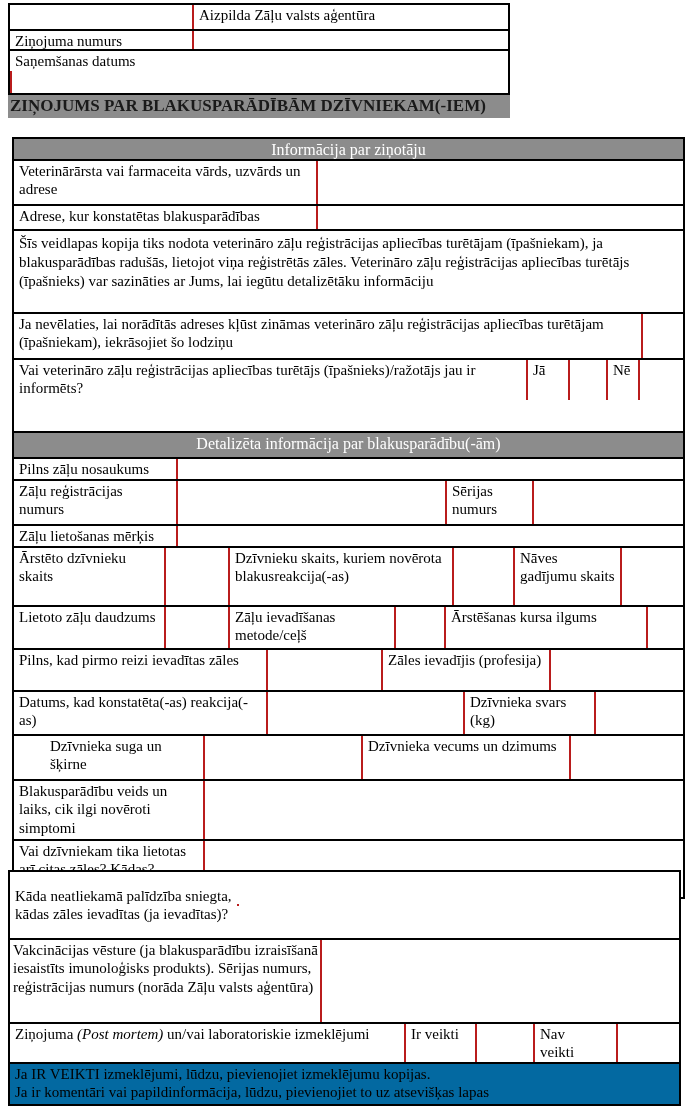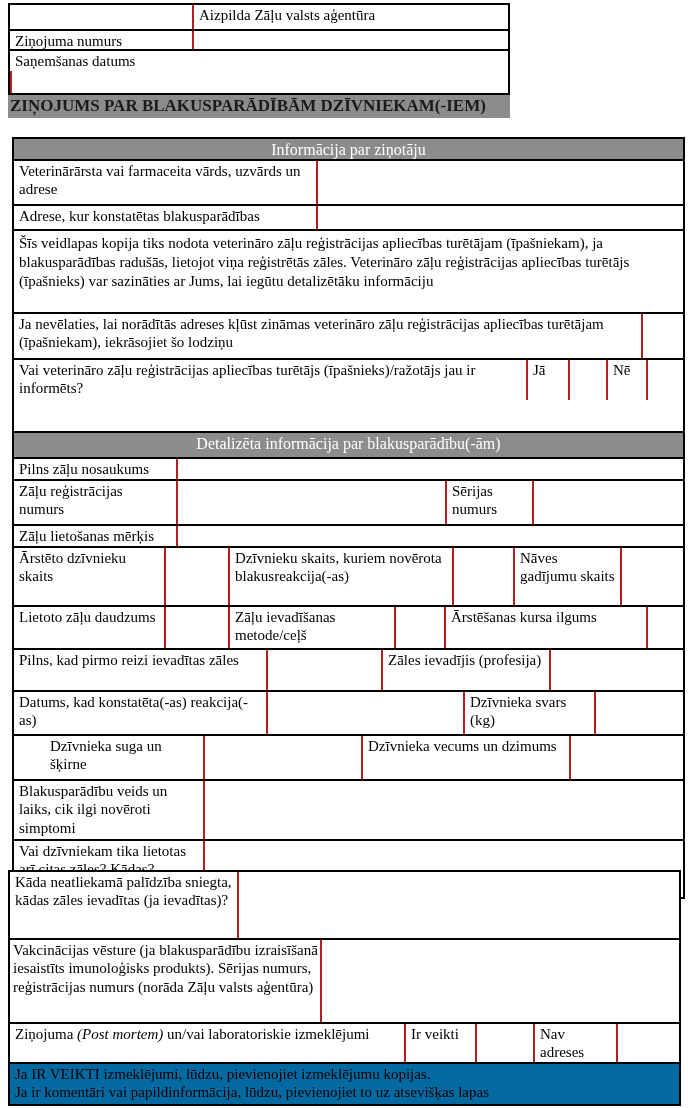--- a/index.html
+++ b/index.html
@@ -72,21 +72,21 @@
 
     <div class="row" style="height:46px;">
       <div class="cell grow">Ja nevēlaties, lai norādītās adreses kļūst zināmas veterināro zāļu reģistrācijas apliecības turētājam (īpašniekam), iekrāsojiet šo lodziņu</div>
       <div class="cell fix" style="width:42px;"></div>
     </div>
 
     <div class="row" style="height:42px;">
       <div class="cell fix" style="width:512px;">Vai veterināro zāļu reģistrācijas apliecības turētājs (īpašnieks)/ražotājs jau ir informēts?</div>
       <div class="cell fix" style="width:42px;">Jā</div>
       <div class="cell fix" style="width:38px;"></div>
-      <div class="cell fix" style="width:40px;">Nē</div>
+      <div class="cell fix" style="width:32px;">Nē</div>
       <div class="cell grow"></div>
     </div>
 
     <div class="row" style="height:26px;margin-top:31px;">
       <div class="cell grow ghdr" style="background:#8c8c8c; color:#ffffff;">Detalizēta informācija par blakusparādību(-ām)</div>
     </div>
 
     <div class="row" style="height:22px;">
       <div class="cell fix" style="width:162px;">Pilns zāļu nosaukums</div>
       <div class="cell grow"></div>
@@ -149,35 +149,35 @@
     </div>
 
     <div class="row" style="height:58px;">
       <div class="cell fix" style="width:189px;">Vai dzīvniekam tika lietotas arī citas zāles? Kādas?</div>
       <div class="cell grow"></div>
     </div>
   </div>
 
   <div class="tbl" style="left:8px; top:870px; width:673px;">
 
-    <div class="row" style="height:66px;">
+    <div class="row" style="height:66px;align-items:center;">
       <div class="cell fix" style="width:227px;">Kāda neatliekamā palīdzība sniegta, kādas zāles ievadītas (ja ievadītas)?</div>
       <div class="cell grow"></div>
     </div>
 
     <div class="row" style="height:84px;">
       <div class="cell fix" style="width:310px; padding-left:3px; padding-right:2px;">Vakcinācijas vēsture (ja blakusparādību izraisīšanā iesaistīts imunoloģisks produkts). Sērijas numurs, reģistrācijas numurs (norāda Zāļu valsts aģentūra)</div>
       <div class="cell grow"></div>
     </div>
 
     <div class="row" style="height:40px;">
       <div class="cell fix" style="width:394px;"><span>Ziņojuma </span><span class="italic">(Post mortem)</span><span> un/vai laboratoriskie izmeklējumi</span></div>
       <div class="cell fix" style="width:71px;">Ir veikti</div>
       <div class="cell fix" style="width:58px;"></div>
-      <div class="cell fix" style="width:83px;"><span class="narrow-wrap">Nav adreses</span></div>
+      <div class="cell fix" style="width:83px;"><span class="narrow-wrap">Nav veikti</span></div>
       <div class="cell grow"></div>
     </div>
 
     <div class="row footerband" style="height:42px; background:#0369a1; display:block;">
       <div>Ja IR VEIKTI izmeklējumi, lūdzu, pievienojiet izmeklējumu kopijas.</div>
       <div>Ja ir komentāri vai papildinformācija, lūdzu, pievienojiet to uz atsevišķas lapas</div>
     </div>
   </div>
 
 </div>

